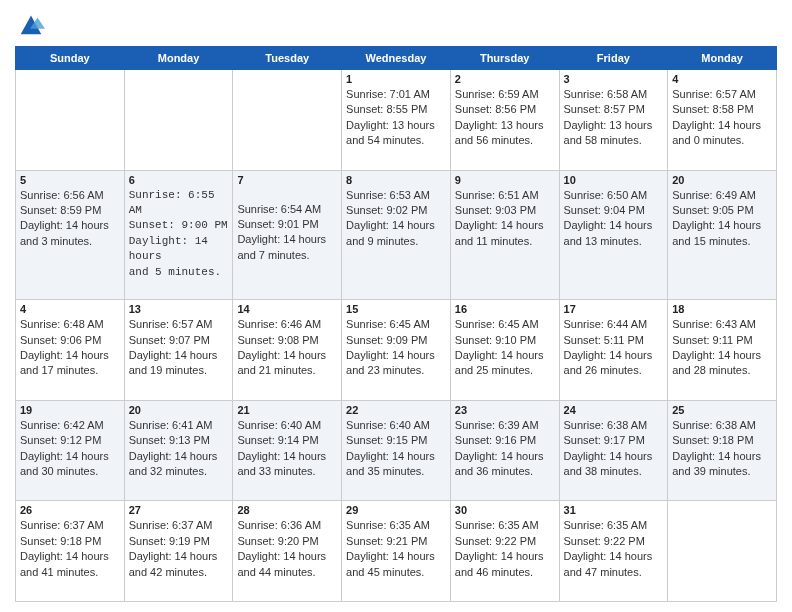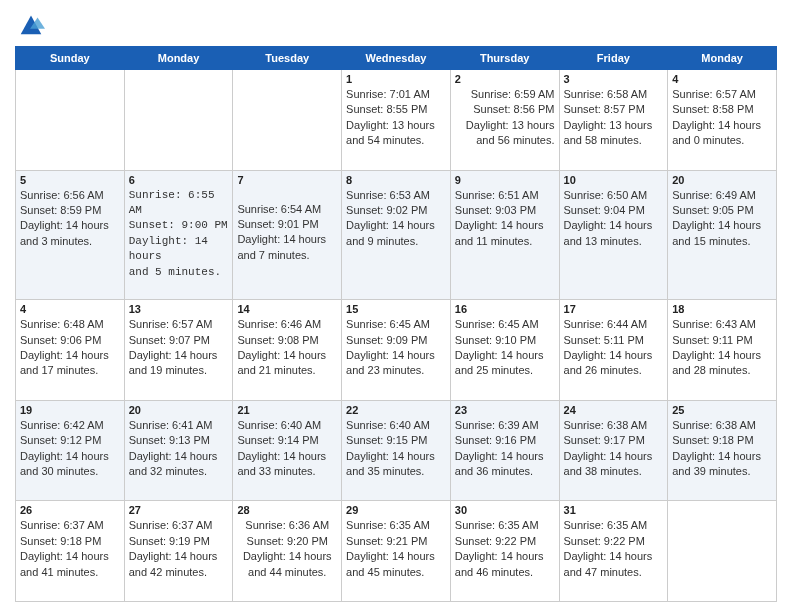--- a/index.html
+++ b/index.html
@@ -128,21 +128,21 @@
           <td class="empty"></td>
           <td>
             <div class="day-number">1</div>
             <div class="day-info" style="white-space: pre-line;">Sunrise: 7:01 AM
 Sunset: 8:55 PM
 Daylight: 13 hours
 and 54 minutes.</div>
           </td>
           <td>
             <div class="day-number">2</div>
-            <div class="day-info" style="white-space: pre-line; text-align: right;">Sunrise: 6:59 AM
+            <div class="day-info" style="white-space: pre-line;">Sunrise: 6:59 AM
 Sunset: 8:56 PM
 Daylight: 13 hours
 and 56 minutes.</div>
           </td>
           <td>
             <div class="day-number">3</div>
             <div class="day-info" style="white-space: pre-line;">Sunrise: 6:58 AM
 Sunset: 8:57 PM
 Daylight: 13 hours
 and 58 minutes.</div>
@@ -318,21 +318,21 @@
           </td>
           <td>
             <div class="day-number">27</div>
             <div class="day-info" style="white-space: pre-line;">Sunrise: 6:37 AM
 Sunset: 9:19 PM
 Daylight: 14 hours
 and 42 minutes.</div>
           </td>
           <td>
             <div class="day-number">28</div>
-            <div class="day-info" style="white-space: pre-line; text-align: center;">Sunrise: 6:36 AM
+            <div class="day-info" style="white-space: pre-line;">Sunrise: 6:36 AM
 Sunset: 9:20 PM
 Daylight: 14 hours
 and 44 minutes.</div>
           </td>
           <td>
             <div class="day-number">29</div>
             <div class="day-info" style="white-space: pre-line;">Sunrise: 6:35 AM
 Sunset: 9:21 PM
 Daylight: 14 hours
 and 45 minutes.</div>

